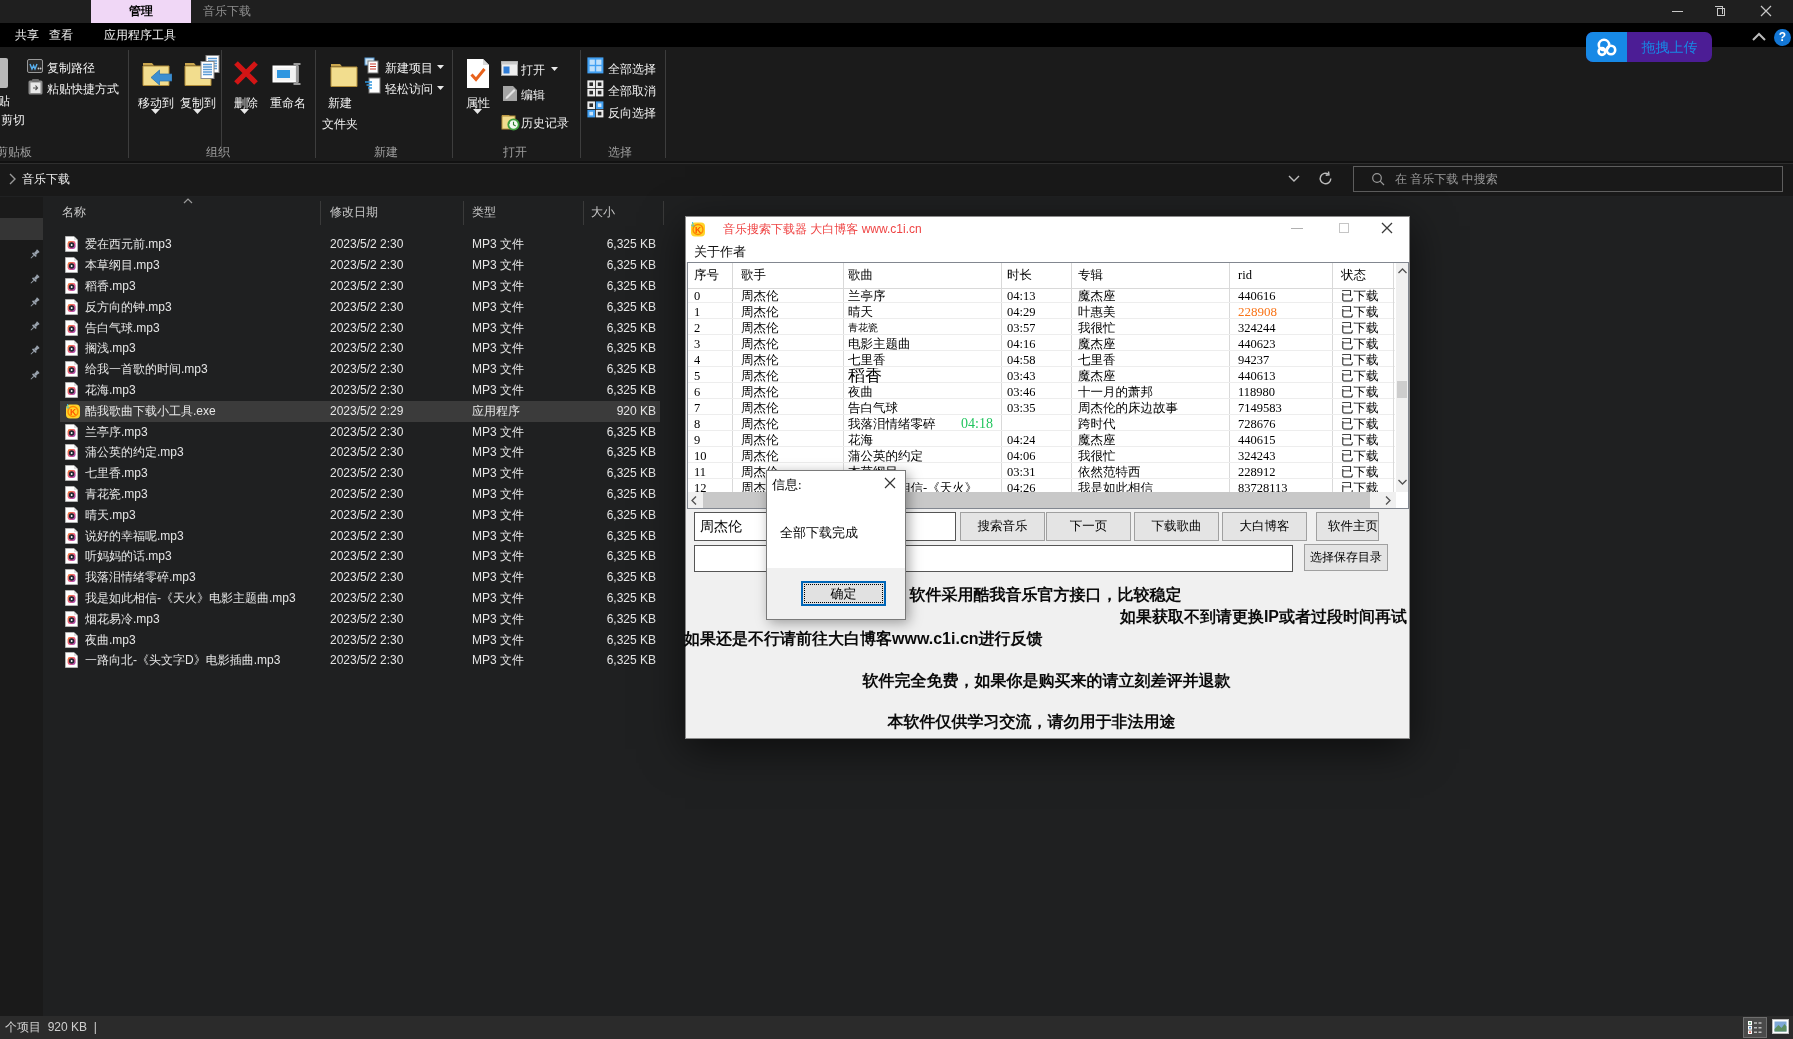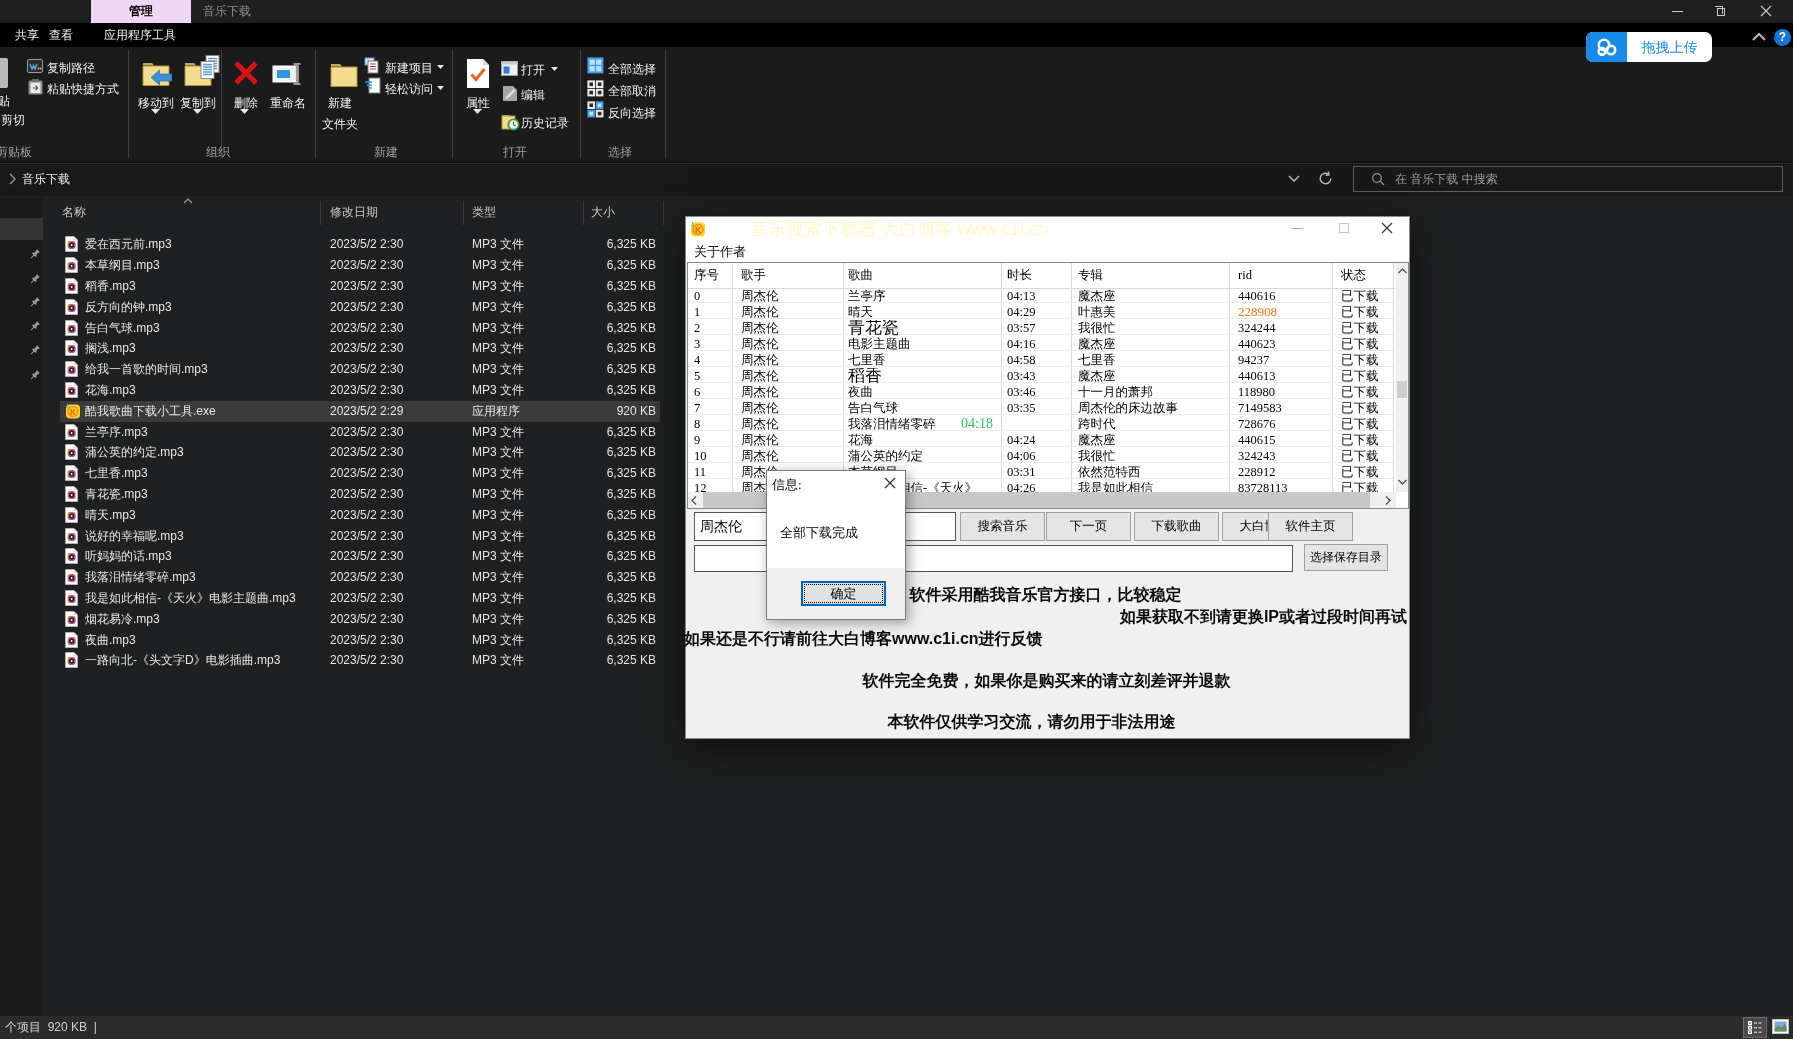--- a/index.html
+++ b/index.html
@@ -19,21 +19,21 @@
     <path d="M1 1 L11 11 M11 1 L1 11" stroke="#c8c8c8" stroke-width="1.2"></path>
   </svg>
 <div class="a" style="left:0;top:23px;width:1793px;height:24px;background:#000"></div>
 <div class="a" style="left:15px;top:23px;height:24px;color:#f0f0f0;font-size:12px;line-height:24px">共享</div>
 <div class="a" style="left:49px;top:23px;height:41px;color:#f0f0f0;font-size:12px;line-height:24px">查看</div>
 <div class="a" style="left:104px;top:23px;height:24px;color:#f0f0f0;font-size:12px;line-height:24px">应用程序工具</div>
 <svg class="a" style="left:1751px;top:31px" width="16" height="12">
     <path d="M2 9 L8 3 L14 9" stroke="#bbb" stroke-width="2" fill="none"></path>
   </svg>
 <div class="a" style="left:1774px;top:29px;width:17px;height:17px;border-radius:9px;background:#1377d6;color:#fff;font-size:12px;font-weight:700;text-align:center;line-height:17px">?</div>
-<div class="a" style="left:1586px;top:32px;width:126px;height:30px;border-radius:7px;background:#ffffff;overflow:hidden;z-index:40">
+<div class="a" style="left:1586px;top:32px;width:126px;height:30px;border-radius:7px;background:#4c1d95;overflow:hidden;z-index:40">
 <div class="a" style="left:0;top:0;width:41px;height:30px;background:#1789e6"></div>
 <svg class="a" style="left:8px;top:4px" width="26" height="22" viewBox="0 0 26 22">
  <circle cx="10" cy="9" r="5.2" fill="none" stroke="#fff" stroke-width="2.6"></circle>
  <circle cx="8" cy="15.5" r="3.4" fill="none" stroke="#fff" stroke-width="2.6"></circle>
  <circle cx="17" cy="14" r="4.2" fill="none" stroke="#fff" stroke-width="2.6"></circle>
 </svg>
 <div class="a" style="left:41px;top:0;width:85px;height:30px;color:#1789e6;font-size:14px;line-height:30px;text-align:center">拖拽上传</div>
 </div>
 <div class="a" style="left:0;top:47px;width:1793px;height:114px;background:#1b1b1b"></div>
 <div class="a" style="left:128px;top:50px;width:1px;height:108px;background:#3d3d3d"></div>
@@ -666,21 +666,21 @@
 <path d="M2.5 10 l4-4 3 3 3-4 2 2.5 v5 h-12 z" fill="#5d8f62"></path>
 </svg>
 <div class="a" style="left:685px;top:216px;width:725px;height:523px;background:#f0f0f0;border:1px solid #8a8a8a;box-shadow:0 10px 40px rgba(0,0,0,0.6)"></div>
 <div class="a" style="left:686px;top:217px;width:723px;height:24px;background:#fff"></div>
 <svg class="a" style="left:690px;top:221px" width="16" height="16" viewBox="0 0 16 16">
 <rect x="1" y="1.5" width="14" height="14" rx="4" fill="#ffd42b"></rect>
 <circle cx="8" cy="8.5" r="5" fill="none" stroke="#ff8a00" stroke-width="1.4"></circle>
 <text x="8" y="11.6" font-size="8.5" font-weight="bold" fill="#ff5000" text-anchor="middle" font-family="Liberation Sans">K</text>
 <path d="M2.5 1 l0.5 2.5 M2.2 3.8 a0.9 0.9 0 1 0 1.4 0" stroke="#2ec0e8" stroke-width="1" fill="none"></path>
 </svg>
-<div class="a" style="left:750px;top:217px;height:24px;line-height:24px;color:#fef9c3;font-size:18px" class2="ser">音乐搜索下载器 大白博客 www.c1i.cn</div>
+<div class="a" style="left:723px;top:217px;height:24px;line-height:24px;color:#ef4444;font-size:12px" class2="ser">音乐搜索下载器 大白博客 www.c1i.cn</div>
 <div class="a" style="left:1291px;top:228px;width:12px;height:1px;background:#b0b0b0"></div>
 <div class="a" style="left:1339px;top:223px;width:10px;height:10px;border:1px solid #c5c5c5"></div>
 <svg class="a" style="left:1381px;top:222px" width="12" height="12">
     <path d="M1 1 L11 11 M11 1 L1 11" stroke="#3a3a3a" stroke-width="1.3"></path>
   </svg>
 <div class="a" style="left:686px;top:241px;width:723px;height:21px;background:#fff"></div>
 <div class="a ser" style="left:694px;top:241px;height:21px;line-height:21px;color:#111;font-size:13px">关于作者</div>
 <div class="a" style="left:687px;top:262px;width:722px;height:247px;background:#fff;border:1px solid #828790"></div>
 <div class="a" style="left:732px;top:263px;width:1px;height:229px;background:#d9d9d9"></div>
 <div class="a" style="left:843px;top:263px;width:1px;height:229px;background:#d9d9d9"></div>
@@ -717,21 +717,21 @@
 <div class="a ser" style="left:1341px;top:288px;height:16px;line-height:16px;font-size:12.5px;color:#000;overflow:hidden;white-space:nowrap">已下载</div>
 <div class="a ser" style="left:694px;top:304px;height:16px;line-height:16px;font-size:12.5px;color:#000;overflow:hidden;white-space:nowrap">1</div>
 <div class="a ser" style="left:741px;top:304px;height:16px;line-height:16px;font-size:12.5px;color:#000;overflow:hidden;white-space:nowrap">周杰伦</div>
 <div class="a ser" style="left:848px;top:304px;height:16px;line-height:16px;font-size:12.5px;color:#000;overflow:hidden;white-space:nowrap">晴天</div>
 <div class="a ser" style="left:1007px;top:304px;height:16px;line-height:16px;font-size:12.5px;color:#000;overflow:hidden;white-space:nowrap">04:29</div>
 <div class="a ser" style="left:1078px;top:304px;height:16px;line-height:16px;font-size:12.5px;color:#000;overflow:hidden;white-space:nowrap">叶惠美</div>
 <div class="a ser" style="left:1238px;top:304px;height:16px;line-height:16px;font-size:13px;color:#f97316;overflow:hidden;white-space:nowrap">228908</div>
 <div class="a ser" style="left:1341px;top:304px;height:16px;line-height:16px;font-size:12.5px;color:#000;overflow:hidden;white-space:nowrap">已下载</div>
 <div class="a ser" style="left:694px;top:320px;height:16px;line-height:16px;font-size:12.5px;color:#000;overflow:hidden;white-space:nowrap">2</div>
 <div class="a ser" style="left:741px;top:320px;height:16px;line-height:16px;font-size:12.5px;color:#000;overflow:hidden;white-space:nowrap">周杰伦</div>
-<div class="a ser" style="left:848px;top:320px;height:16px;line-height:16px;font-size:17px;color:#000;overflow:hidden;white-space:nowrap">青花瓷</div>
+<div class="a ser" style="left:848px;top:320px;height:16px;line-height:16px;font-size:10px;color:#000;overflow:hidden;white-space:nowrap">青花瓷</div>
 <div class="a ser" style="left:1007px;top:320px;height:16px;line-height:16px;font-size:12.5px;color:#000;overflow:hidden;white-space:nowrap">03:57</div>
 <div class="a ser" style="left:1078px;top:320px;height:16px;line-height:16px;font-size:12.5px;color:#000;overflow:hidden;white-space:nowrap">我很忙</div>
 <div class="a ser" style="left:1238px;top:320px;height:16px;line-height:16px;font-size:12.5px;color:#000;overflow:hidden;white-space:nowrap">324244</div>
 <div class="a ser" style="left:1341px;top:320px;height:16px;line-height:16px;font-size:12.5px;color:#000;overflow:hidden;white-space:nowrap">已下载</div>
 <div class="a ser" style="left:694px;top:336px;height:16px;line-height:16px;font-size:12.5px;color:#000;overflow:hidden;white-space:nowrap">3</div>
 <div class="a ser" style="left:741px;top:336px;height:16px;line-height:16px;font-size:12.5px;color:#000;overflow:hidden;white-space:nowrap">周杰伦</div>
 <div class="a ser" style="left:848px;top:336px;height:16px;line-height:16px;font-size:12.5px;color:#000;overflow:hidden;white-space:nowrap">电影主题曲</div>
 <div class="a ser" style="left:1007px;top:336px;height:16px;line-height:16px;font-size:12.5px;color:#000;overflow:hidden;white-space:nowrap">04:16</div>
 <div class="a ser" style="left:1078px;top:336px;height:16px;line-height:16px;font-size:12.5px;color:#000;overflow:hidden;white-space:nowrap">魔杰座</div>
 <div class="a ser" style="left:1238px;top:336px;height:16px;line-height:16px;font-size:12.5px;color:#000;overflow:hidden;white-space:nowrap">440623</div>
@@ -814,21 +814,21 @@
     <path d="M5 0.5 L1 4.5 L5 8.5" stroke="#505050" stroke-width="1.3" fill="none"></path>
   </svg>
 <svg class="a" style="left:1385px;top:496px" width="6" height="9">
     <path d="M1 0.5 L5 4.5 L1 8.5" stroke="#505050" stroke-width="1.3" fill="none"></path>
   </svg>
 <div class="a ser" style="left:694px;top:512px;width:262px;height:29px;background:#fff;border:1px solid #555;font-size:14px;line-height:27px;padding-left:5px;color:#000">周杰伦</div>
 <div class="a ser" style="left:960px;top:512px;width:85px;height:29px;line-height:27px;background:#e4e4e4;border:1px solid #a0a0a0;font-size:12.5px;color:#000;text-align:center">搜索音乐</div>
 <div class="a ser" style="left:1046px;top:512px;width:85px;height:29px;line-height:27px;background:#e4e4e4;border:1px solid #a0a0a0;font-size:12.5px;color:#000;text-align:center">下一页</div>
 <div class="a ser" style="left:1134px;top:512px;width:85px;height:29px;line-height:27px;background:#e4e4e4;border:1px solid #a0a0a0;font-size:12.5px;color:#000;text-align:center">下载歌曲</div>
 <div class="a ser" style="left:1222px;top:512px;width:85px;height:29px;line-height:27px;background:#e4e4e4;border:1px solid #a0a0a0;font-size:12.5px;color:#000;text-align:center">大白博客</div>
-<div class="a ser" style="left:1268px;top:512px;width:85px;height:29px;line-height:27px;background:#e4e4e4;border:1px solid #a0a0a0;font-size:12.5px;color:#000;text-align:center">软件主页</div>
+<div class="a ser" style="left:1316px;top:512px;width:63px;height:29px;line-height:27px;background:#e4e4e4;border:1px solid #a0a0a0;font-size:12.5px;color:#000;text-align:right">软件主页</div>
 <div class="a" style="left:694px;top:545px;width:599px;height:27px;background:#fff;border:1px solid #555"></div>
 <div class="a ser" style="left:1304px;top:544px;width:84px;height:27px;line-height:25px;background:#e4e4e4;border:1px solid #a0a0a0;font-size:12.5px;color:#000;text-align:center;font-size:12px">选择保存目录</div>
 <div class="a" style="top:587px;margin-left:-2px;color:#0a0a0a;font-weight:700;font-size:16px;line-height:16px;text-align:center;width:723px;left:686px">软件采用酷我音乐官方接口，比较稳定</div>
 <div class="a" style="top:609px;margin-left:-2px;color:#0a0a0a;font-weight:700;font-size:16px;line-height:16px;text-align:right;width:723px;left:686px">如果获取不到请更换IP或者过段时间再试</div>
 <div class="a" style="top:631px;margin-left:-2px;color:#0a0a0a;font-weight:700;font-size:16px;line-height:16px;text-align:left;width:723px;left:686px">如果还是不行请前往大白博客www.c1i.cn进行反馈</div>
 <div class="a" style="top:673px;margin-left:-1px;color:#0a0a0a;font-weight:700;font-size:16px;line-height:16px;text-align:center;width:723px;left:686px">软件完全免费，如果你是购买来的请立刻差评并退款</div>
 <div class="a" style="top:714px;margin-left:-16px;color:#0a0a0a;font-weight:700;font-size:16px;line-height:16px;text-align:center;width:723px;left:686px">本软件仅供学习交流，请勿用于非法用途</div>
 <div class="a" style="left:766px;top:470px;width:140px;height:150px;background:#fff;border:1px solid #7a7a7a;box-shadow:3px 3px 12px rgba(0,0,0,0.35)"></div>
 <div class="a ser" style="left:772px;top:476px;font-size:13px;color:#000">信息:</div>
 <svg class="a" style="left:884px;top:477px" width="12" height="12">

